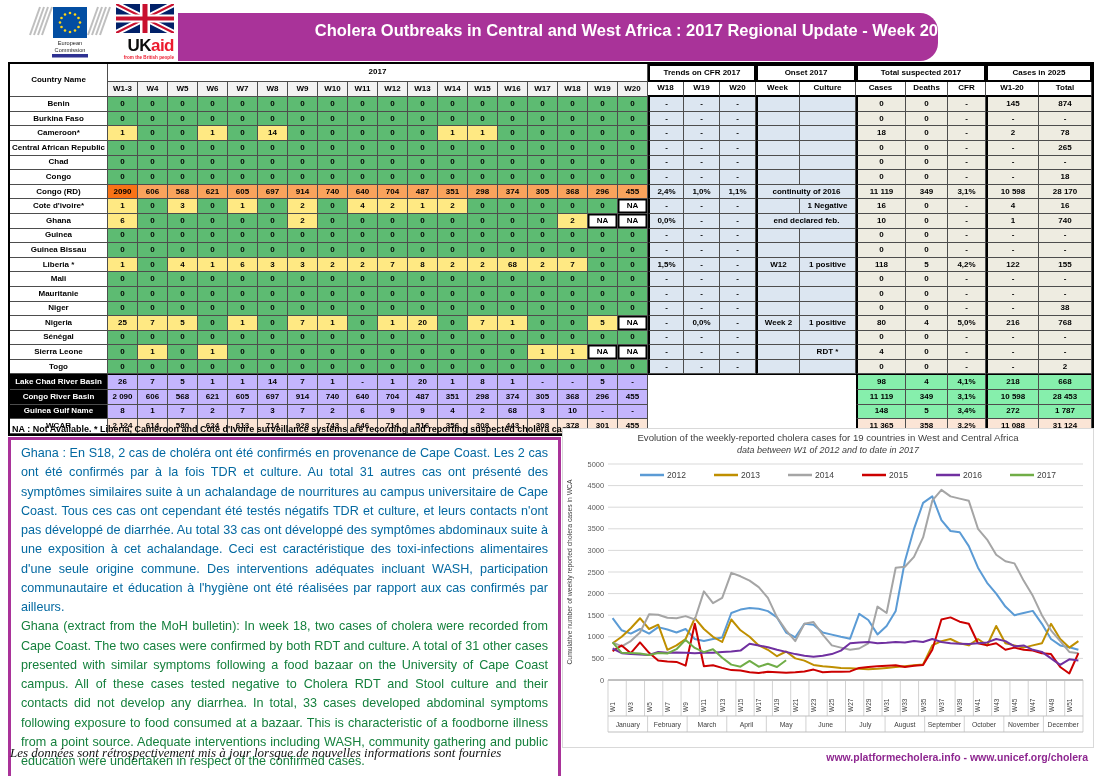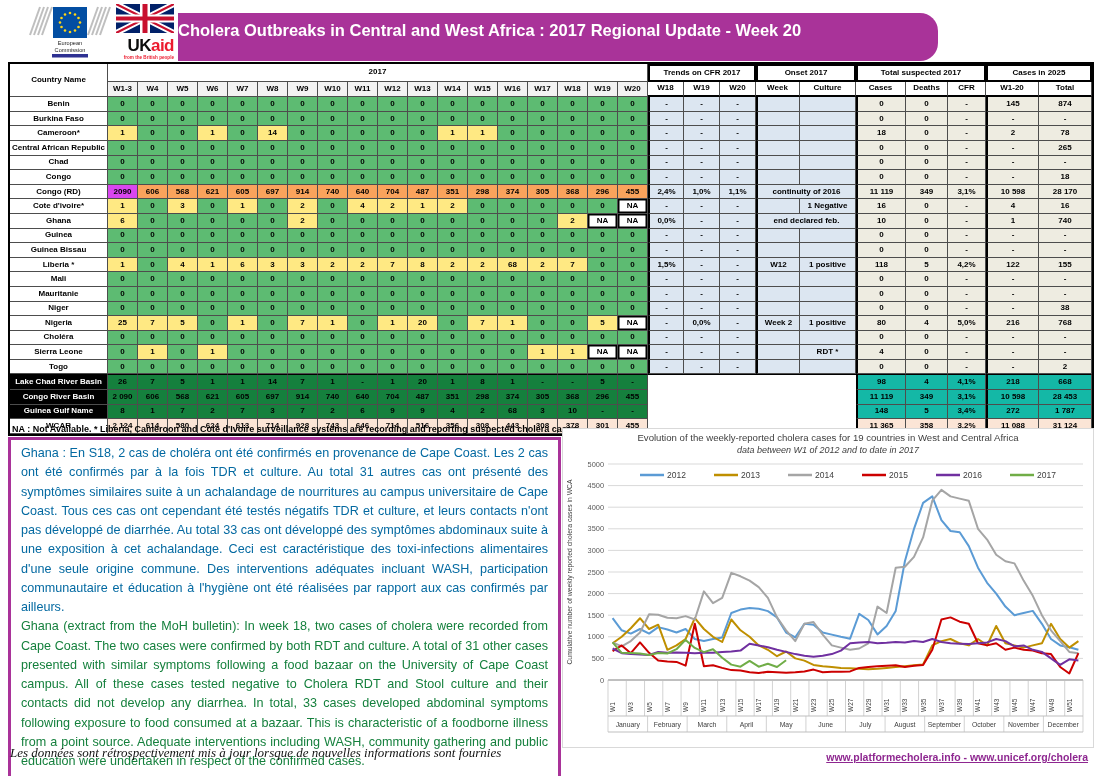--- a/index.html
+++ b/index.html
@@ -3,62 +3,62 @@
 <meta charset="utf-8">
 <style>
   html,body{margin:0;padding:0;background:#fff}
   .page{position:relative;width:1096px;height:776px;background:#fff;overflow:hidden;font-family:"Liberation Sans",sans-serif}
   
   .eu-logo{position:absolute;left:26px;top:5px}
   .ukaid{position:absolute;left:112px;top:4px;width:62px;text-align:right}
   .ukaid .wordmark{font:800 17px "Liberation Sans",sans-serif;letter-spacing:-0.5px;line-height:17px}
   .ukaid .uk{color:#0b0c0c}.ukaid .aid{color:#EC1B2E}
   .ukaid .tagline{font:700 4.6px "Liberation Sans",sans-serif;color:#EC1B2E;margin-top:1px}
-  .banner{position:absolute;left:178px;top:13px;width:760px;height:48px;background:#A93399;border-radius:0 18px 18px 0;color:#fff;font:700 16.5px "Liberation Sans",sans-serif;text-align:left;line-height:35px;white-space:nowrap;overflow:hidden}
+  .banner{position:absolute;left:178px;top:13px;width:760px;height:48px;background:#A93399;border-radius:0 18px 18px 0;color:#fff;font:700 16.5px "Liberation Sans",sans-serif;text-align:right;line-height:35px;white-space:nowrap;overflow:hidden}
   .unicef{position:absolute;right:6px;top:16px;display:flex;align-items:center;gap:3px}
   .unicef .word{font:700 27px "Liberation Sans",sans-serif;color:#1CABE2;letter-spacing:-1px}
   
   #main-table{position:absolute;left:8px;top:62px;border:2px solid #000;border-spacing:0;table-layout:fixed}
   #main-table th,#main-table td{border-right:1px solid #4d4d4d;border-bottom:1px solid #4d4d4d;font:700 8px/12px "Liberation Sans",sans-serif;text-align:center;padding:0 1px;height:13.6px;overflow:hidden;white-space:nowrap;color:#000}
   .cname-head{font-size:9px;background:#fff}
   .year-head{font-size:9px;height:12px;background:#fff}
   .group-head{border:2px solid #000 !important;font-size:8.4px;background:#fff}
   .subhead{border-bottom:2px solid #000 !important;background:#fff;font-size:8px}
   .colhead{background:#F2F2F2;font-size:7.8px}
   .lbl{text-align:left;padding-left:2px;font-weight:400;font-size:8.3px;background:#fff}
   .lbl-basin{background:#000;color:#fff !important;font-weight:700;font-size:8px}
   .lbl-wcar{font-weight:700;font-size:9.5px}
-  .c-green{background:#5DBB72}.c-yellow{background:#FFE983}.c-orange{background:#FAA35C}.c-red{background:#d946ef}
+  .c-green{background:#5DBB72}.c-yellow{background:#FFE983}.c-orange{background:#FAA35C}.c-red{background:#f97316}
   .c-na{background:#fff;box-shadow:inset 0 0 0 1.5px #000;font-size:7px}
-  .c-basin{background:#15803d}.c-wcar{background:#FBE5D6}
+  .c-basin{background:#c4b5fd}.c-wcar{background:#FBE5D6}
   tr.row-basin td{border-bottom:2px solid #000}
   tr.first-basin td{border-top:1px solid #000}
   tr.row-wcar td{border-bottom:0}
   .trend,.onset{background:#DCE6F1;font-size:7.8px}
   .tot{background:#EEECE1;text-align:right;padding-right:3px}
-  .tot-basin{background:#14b8a6}
+  .tot-basin{background:#86efac}
   .tot-wcar{background:#FBE5D6}
   .dash{color:#8a8a8a;font-weight:400}
   .cfrc{text-align:center;padding-right:1px}
   .cfr-red{color:#FF0000}
   .sec-start{border-left:2px solid #000}
   .void{background:#fff;border-right:0 !important;border-bottom:0 !important}
   
   .footnote{position:absolute;left:12px;top:424px;font:600 9px "Liberation Sans",sans-serif;color:#000}
   
   .ghana-box{position:absolute;left:8px;top:437px;width:527px;border:3px solid #A93399;padding:4px 10px 6px 10px;background:#fff}
   .ghana-box p{margin:0;text-align:justify;font:400 12.6px/1.53 "Liberation Sans",sans-serif}
   .ghana-box .fr{color:#0369a1}
   .ghana-box .en{color:#15803d}
   
   #chart{position:absolute;left:562px;top:428px;width:532px;height:320px}
   
   .src{position:absolute;left:10px;top:748px;width:740px;font:italic 400 8px/10px "Liberation Serif",serif;color:#111}
   .src .l2{font-size:13px}
-  .links{position:absolute;right:8px;top:751px;font:700 10.5px "Liberation Sans",sans-serif;color:#8E2790;text-decoration:underline}
+  .links{position:absolute;right:8px;top:751px;font:700 10.5px "Liberation Sans",sans-serif;color:#8E2790;}
 </style>
 </head>
 <body>
 
 <div class="page">
 
   <div class="eu-logo">
     <svg width="88" height="54" xmlns="http://www.w3.org/2000/svg">
       <g stroke="#bfbfbf" stroke-width="2">
         <path d="M4 30 L14 2" fill="none"></path>
@@ -669,21 +669,21 @@
           <td class="trend dash">-</td>
           <td class="onset sec-start">Week 2</td>
           <td class="onset">1 positive</td>
           <td class="tot sec-start">80</td>
           <td class="tot">4</td>
           <td class="tot cfrc cfr-red">5,0%</td>
           <td class="tot sec-start">216</td>
           <td class="tot">768</td>
         </tr>
         <tr class="row-country">
-          <td class="lbl">Choléra</td>
+          <td class="lbl">Sénégal</td>
           <td class="wk c-green">0</td>
           <td class="wk c-green">0</td>
           <td class="wk c-green">0</td>
           <td class="wk c-green">0</td>
           <td class="wk c-green">0</td>
           <td class="wk c-green">0</td>
           <td class="wk c-green">0</td>
           <td class="wk c-green">0</td>
           <td class="wk c-green">0</td>
           <td class="wk c-green">0</td>

